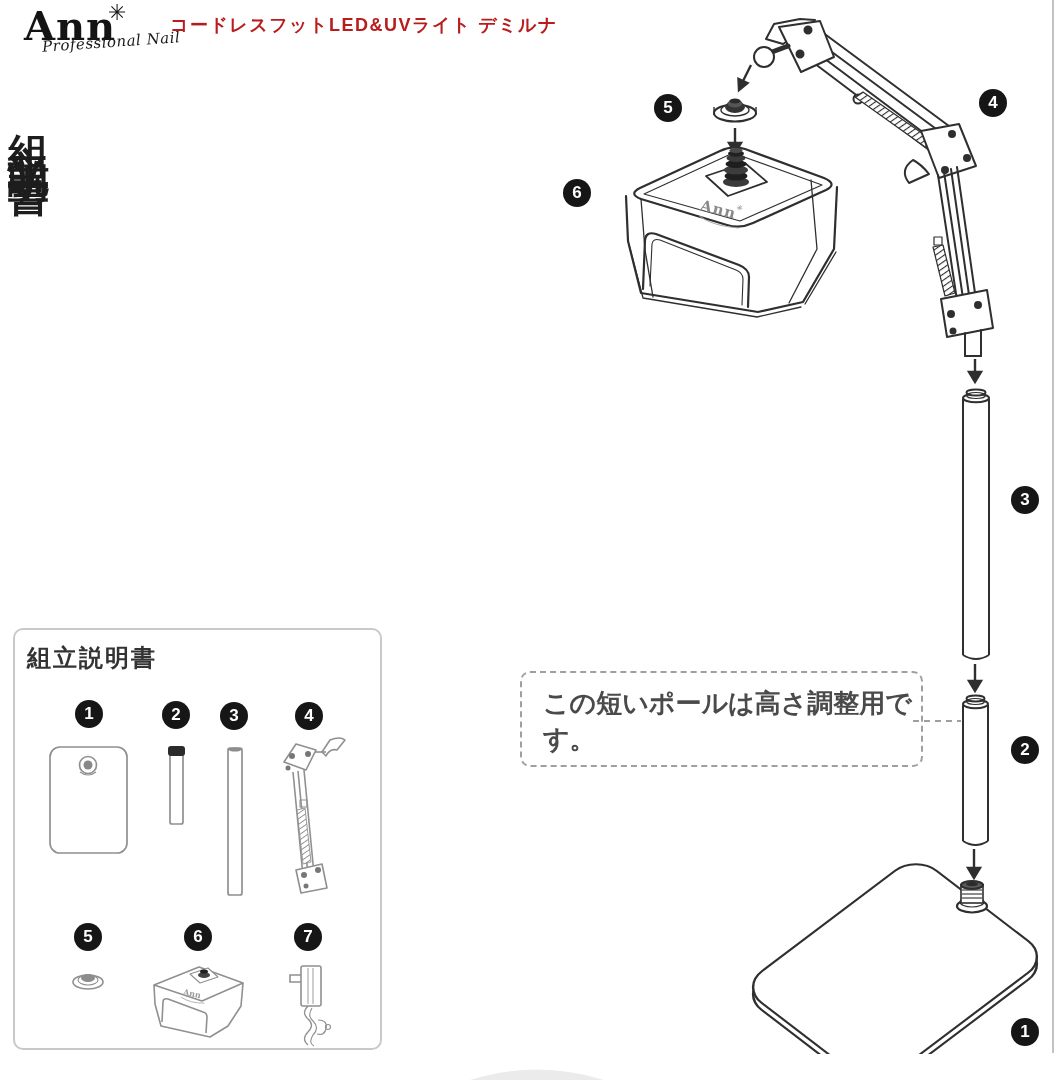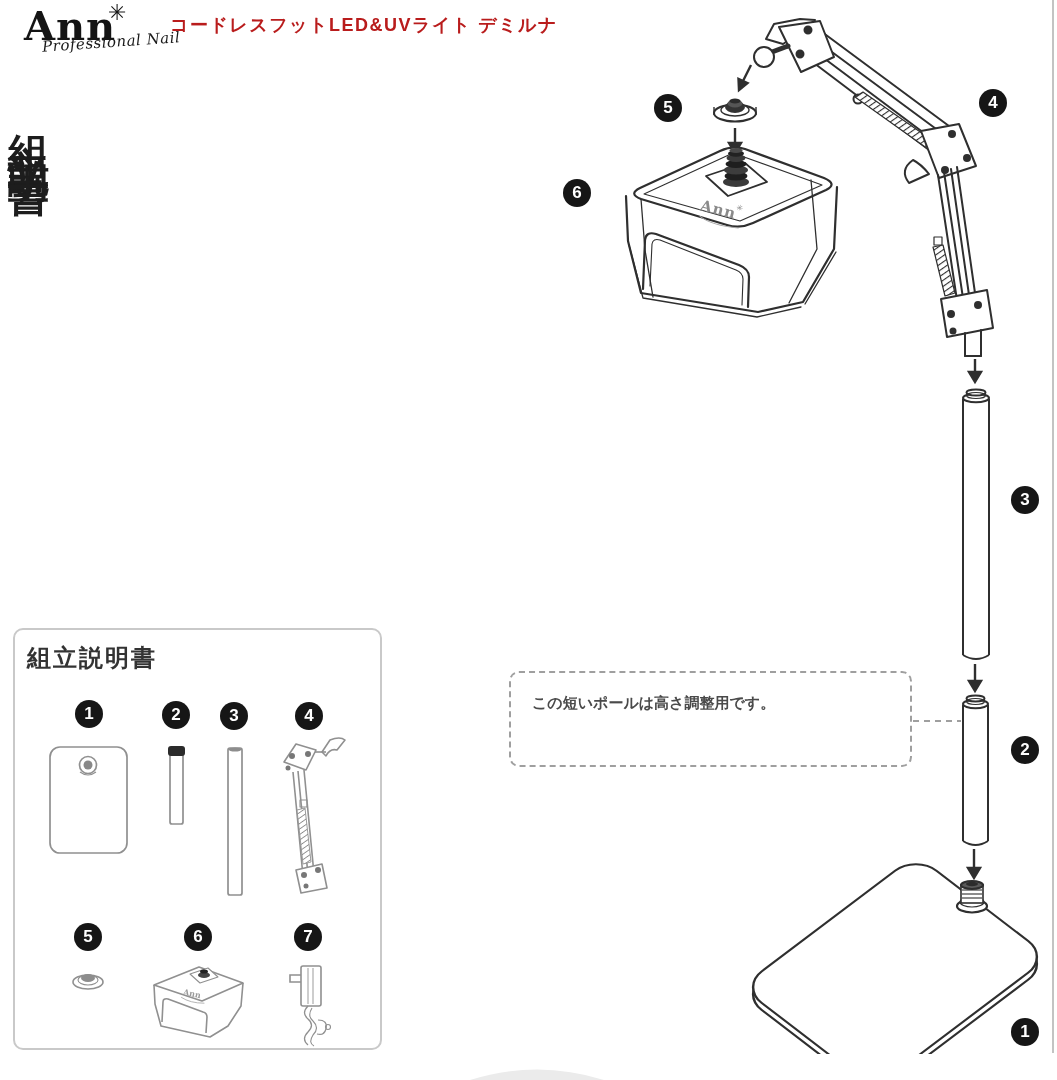--- a/index.html
+++ b/index.html
@@ -13,23 +13,23 @@
   .brand-tagline{left:42px;top:33px;font-family:"DejaVu Serif",serif;font-style:italic;
                  font-size:15px;color:#1a1a1a;transform:rotate(-4deg);letter-spacing:.5px;}
   .product-title{left:170px;top:13px;font-size:18px;font-weight:700;color:#b91c1c;letter-spacing:1.5px;}
   
   .vertical-title{left:8px;top:102px;writing-mode:vertical-rl;text-orientation:upright;
                   font-size:41px;font-weight:900;color:#1d1d1d;letter-spacing:10px;line-height:1;}
   
   .badge{width:28px;height:28px;border-radius:50%;background:#161616;color:#fff;
          font-size:17px;font-weight:bold;line-height:28px;text-align:center;}
   
-  .callout{left:509px;top:671px;width:403px;height:96px;border:2px dashed #9f9f9f;border-radius:10px;
+  .callout{left:520px;top:671px;width:403px;height:96px;border:2px dashed #9f9f9f;border-radius:10px;
            box-sizing:border-box;padding:12px 0 0 21px;color:#4a4a4a;font-weight:600;
-           font-size:15px;line-height:36px;letter-spacing:0px;}
+           font-size:26px;line-height:36px;letter-spacing:0px;}
   
   .panel{left:13px;top:628px;width:369px;height:422px;border:2px solid #c9c9c9;border-radius:10px;
          box-sizing:border-box;background:transparent;}
   .panel-title{left:27px;top:642px;font-size:24px;font-weight:700;color:#333;letter-spacing:2px;}
   .edge-line{left:1052px;top:0;width:2px;height:1053px;background:#b9b9b9;opacity:.85;}
   svg{position:absolute;left:0;top:0;}
 </style>
 </head>
 <body>
 

